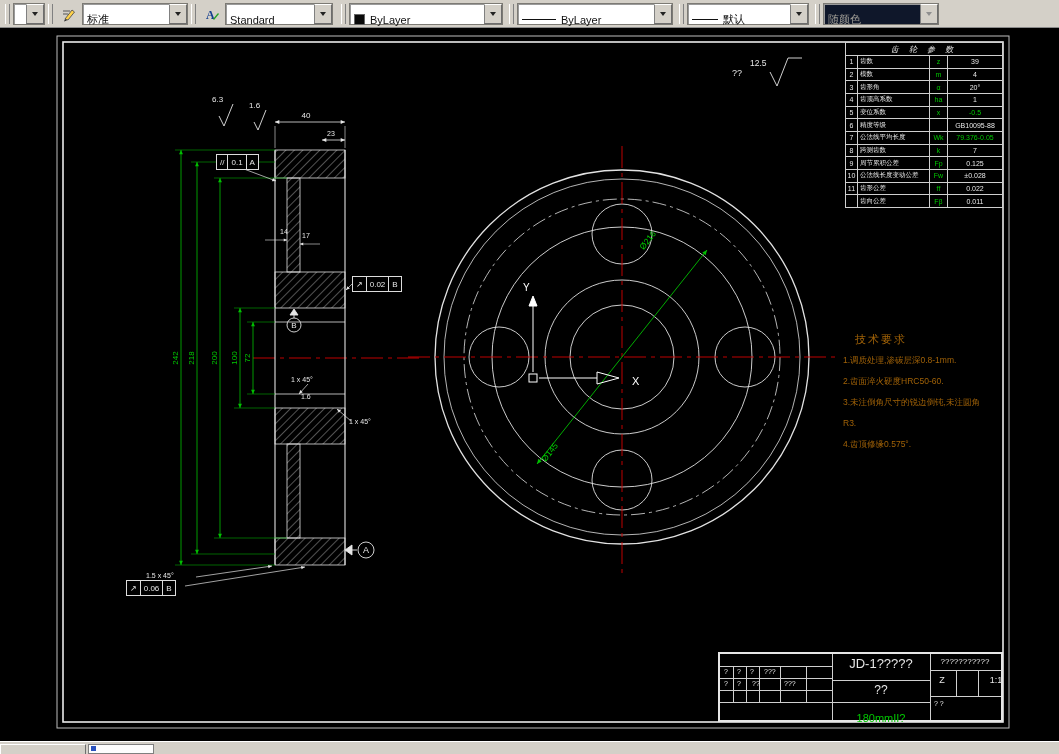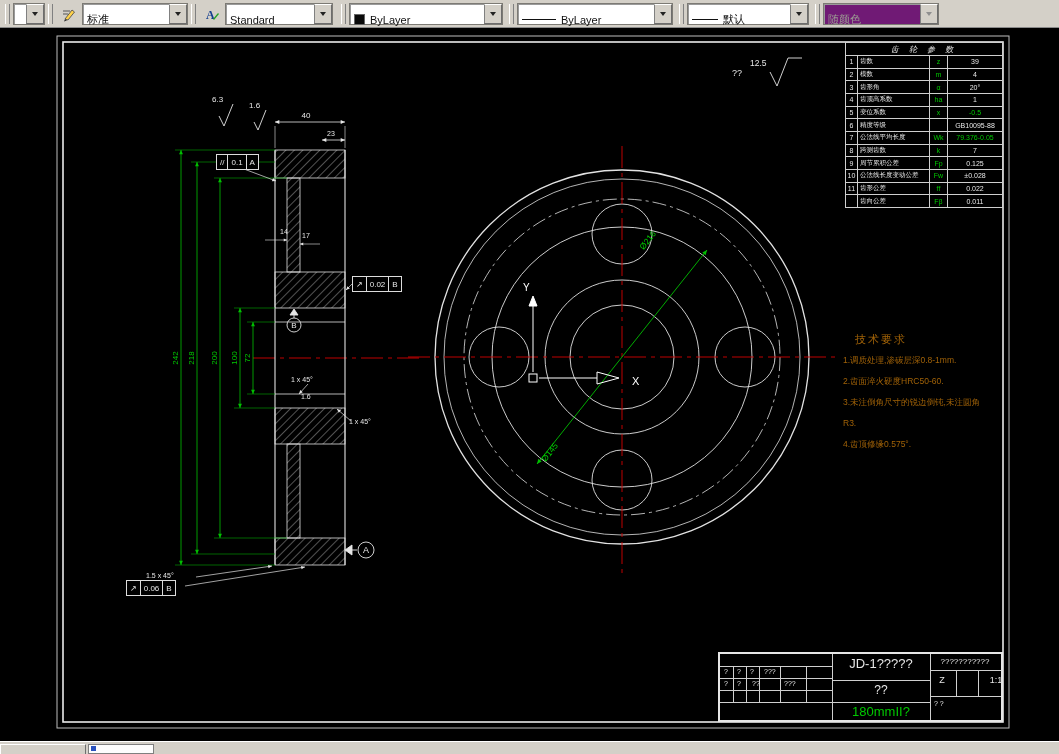--- a/index.html
+++ b/index.html
@@ -14,21 +14,21 @@
          border:1px solid transparent;}
   .combo{height:20px;display:flex;align-items:stretch;background:#fff;border:1px solid #7c7a74;
          box-shadow:inset 1px 1px 0 #9a9a9a;}
   .cval{flex:1;display:flex;align-items:center;gap:5px;padding:16px 4px;font-size:11px;color:#111;
         white-space:nowrap;overflow:hidden;}
   .cbtn{width:16px;background:#d4d0c8;border-left:1px solid #808080;display:flex;align-items:center;justify-content:center;
         border-top:1px solid #fff;border-right:1px solid #6d6d6d;border-bottom:1px solid #6d6d6d;}
   .tri{width:0;height:0;border-left:3px solid transparent;border-right:3px solid transparent;border-top:4px solid #222;}
   .swatch{width:9px;height:9px;background:#0a0a0a;border:1px solid #666;display:inline-block;}
   .lineglyph{width:34px;height:1px;background:#111;display:inline-block;}
-  .combo.disabled{background:#701a75;gap:8px;}
+  .combo.disabled{background:#0f172a;gap:8px;}
   .combo.disabled .cval{color:#9a9892;}
   .combo.disabled .tri{border-top-color:#8f8f8f;}
 
   
   .canvas{position:absolute;left:0;top:28px;width:1059px;height:713px;background:#000;}
   .canvas svg{position:absolute;left:0;top:0;}
 
   
   .ptable{position:absolute;left:845px;top:14px;width:158px;color:#e6e6e6;border:1px solid #cfcfcf;box-sizing:border-box;}
   .ptitle{height:12px;border-bottom:1px solid #cfcfcf;display:flex;align-items:center;justify-content:center;
@@ -51,21 +51,21 @@
   .tolframe span{display:flex;align-items:center;justify-content:center;padding:0 3px;border-right:1px solid #dcdcdc;}
   .tolframe span:last-child{border-right:none;}
 
   
   .tblock{position:absolute;left:718px;top:624px;width:285px;height:70px;border:2px solid #e6e6e6;
           box-sizing:border-box;color:#e6e6e6;}
   .tb-line{position:absolute;background:#cfcfcf;}
   .tb-txt{position:absolute;white-space:nowrap;}
   .pn{left:114px;top:2px;width:94px;text-align:center;font-size:13px;}
   .nm{left:114px;top:29px;width:94px;text-align:center;font-size:12px;}
-  .mt{left:114px;top:50px;width:94px;text-align:center;font-size:13px;color:#00c800;}
+  .mt{left:114px;top:58px;width:94px;text-align:center;font-size:11px;color:#00c800;}
   .co{left:209px;top:3px;width:72px;text-align:center;font-size:8px;}
   .zc{left:209px;top:21px;width:26px;text-align:center;font-size:9px;}
   .sc{left:258px;top:21px;width:36px;text-align:center;font-size:9px;}
   .mk{font-size:7px;}
 
   
   .taskbar{position:absolute;left:0;top:741px;width:1059px;height:13px;background:#d4d0c8;border-top:1px solid #fff;}
   .tstart{position:absolute;left:0;top:2px;width:84px;height:9px;background:#d4d0c8;
           border:1px solid;border-color:#fff #6f6f6f #6f6f6f #fff;}
   .tfield{position:absolute;left:88px;top:2px;width:64px;height:8px;background:#fdfdfd;border:1px solid #7f7f7f;}

